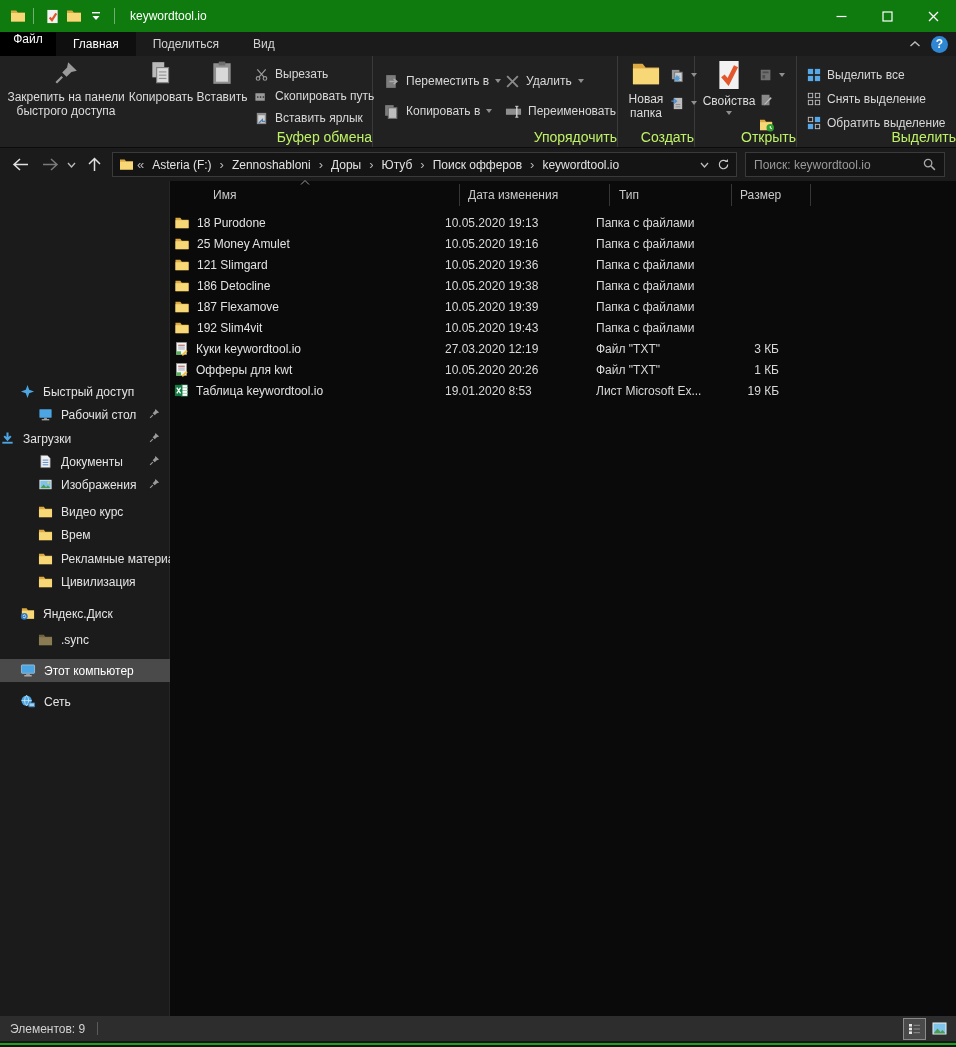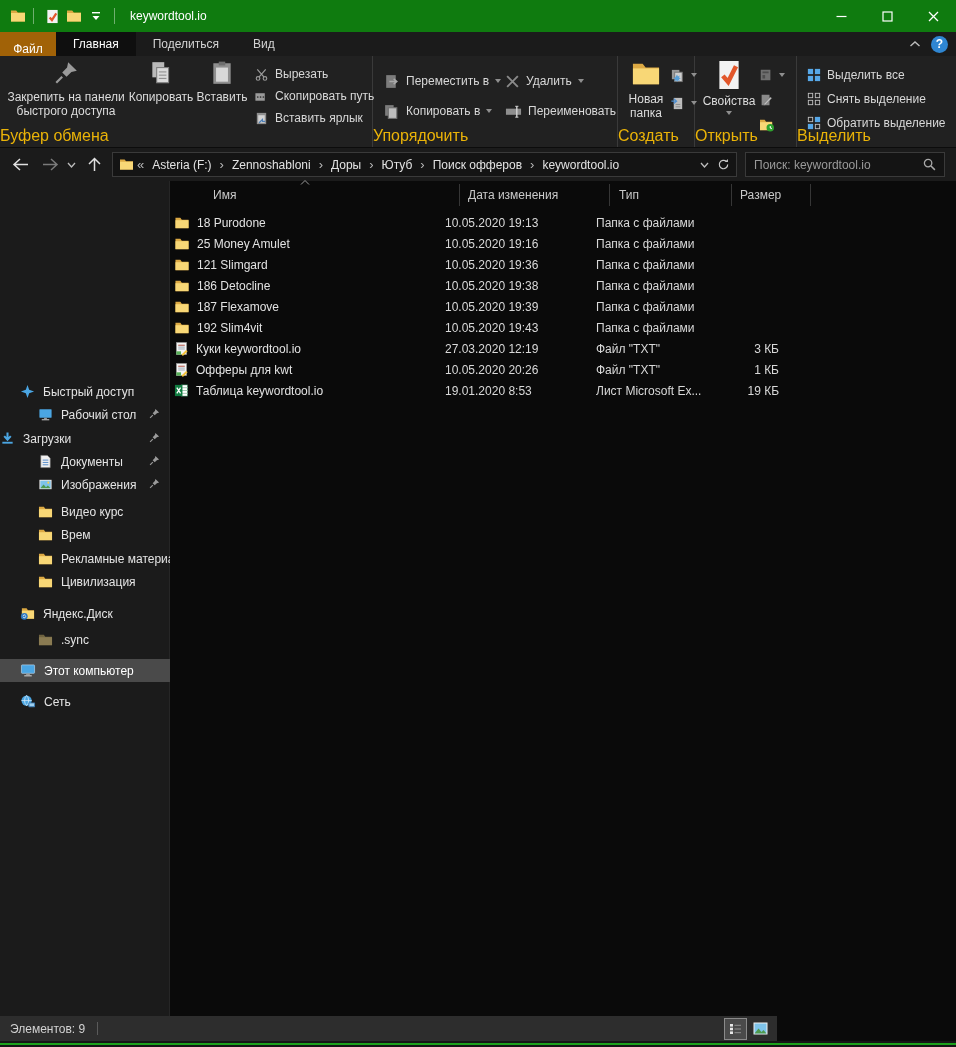--- a/index.html
+++ b/index.html
@@ -15,32 +15,32 @@
   .tb-ico { margin-left:10px; }
   .qat-sep { width:1px; height:16px; background:rgba(255,255,255,.4); margin:0 7px; }
   .qat-btn { width:22px; height:24px; display:flex; align-items:center; justify-content:center; }
   .win-title { margin-left:8px; font-size:12px; color:#fff; }
   .caption-group { margin-left:auto; display:flex; }
   .cap-btn { width:46px; height:32px; display:flex; align-items:center; justify-content:center; }
 
   
   .tabbar { position:absolute; top:32px; left:0; width:956px; height:24px; background:#1b1b1b;
             display:flex; align-items:stretch; }
-  .tab-file { width:56px; background:#a16207; color:#fff; display:flex; align-items:flex-end;
+  .tab-file { width:56px; background:#000000; color:#fff; display:flex; align-items:flex-start;
               justify-content:center; }
   .tab { padding:8px 17px; display:flex; align-items:center; color:#d4d4d4; }
   .tab.active { background:#0f0f0f; color:#fff; }
   .tab-right { margin-left:auto; display:flex; align-items:center; gap:10px; padding-right:8px; }
 
   
   .ribbon { position:absolute; top:56px; left:0; width:956px; height:92px; background:#212121;
             border-bottom:1px solid #0c0c0c; }
   .rgroup { position:absolute; top:0; height:91px; border-right:1px solid #3a3a3a; }
-  .rgroup-label { position:absolute; bottom:2px; left:0; right:0; text-align:left;
-                  color:#eab308; font-size:16px; }
+  .rgroup-label { position:absolute; bottom:2px; left:0; right:0; text-align:right;
+                  color:#bef264; font-size:14px; }
   .bigbtn { position:absolute; display:flex; flex-direction:column; align-items:center;
             color:#dcdcdc; text-align:center; }
   .bigbtn .cap { line-height:14px; margin-top:4px; }
   .smbtn { display:flex; align-items:center; gap:6px; height:22px; color:#d8d8d8; white-space:nowrap; }
   .caret { width:0; height:0; border-left:3.5px solid transparent; border-right:3.5px solid transparent;
            border-top:4px solid #8f8f8f; display:inline-block; }
 
   
   .navbar { position:absolute; top:148px; left:0; width:956px; height:33px; background:#1b1b1b; }
   .nav-ico { position:absolute; top:0; height:33px; display:flex; align-items:center; justify-content:center; }
@@ -74,21 +74,21 @@
   .sortmark { position:absolute; left:130px; top:-4px; }
 
   .rows { position:absolute; left:170px; top:212px; width:786px; }
   .frow { display:flex; height:21px; align-items:center; color:#e2e2e2; }
   .c-name { width:267px; padding-left:4px; display:flex; align-items:center; gap:7px; white-space:nowrap; }
   .c-date { width:150px; padding-left:8px; color:#d9d9d9; }
   .c-type { width:122px; padding-left:9px; color:#d9d9d9; white-space:nowrap; }
   .c-size { width:79px; padding-right:9px; text-align:right; color:#d9d9d9; }
 
   
-  .statusbar { position:absolute; left:0; top:1016px; width:777px; height:25px; background:#2d2d2d;
+  .statusbar { position:absolute; left:0; top:1016px; width:956px; height:25px; background:#2d2d2d;
                display:flex; align-items:center; color:#d2d2d2; }
   .st-sep { width:1px; height:13px; background:#5a5a5a; margin-left:12px; }
   .view-btn { width:21px; height:20px; display:flex; align-items:center; justify-content:center; }
   .view-btn.on { background:#4a4a4a; outline:1px solid #8a8a8a; }
   .bottom-strip { position:absolute; left:0; top:1041px; width:956px; height:6px; background:#161616; }
   .green-line { position:absolute; left:0; top:2px; width:956px; height:2px; background:#1CA11C; }
 </style>
 </head>
 <body>
 

